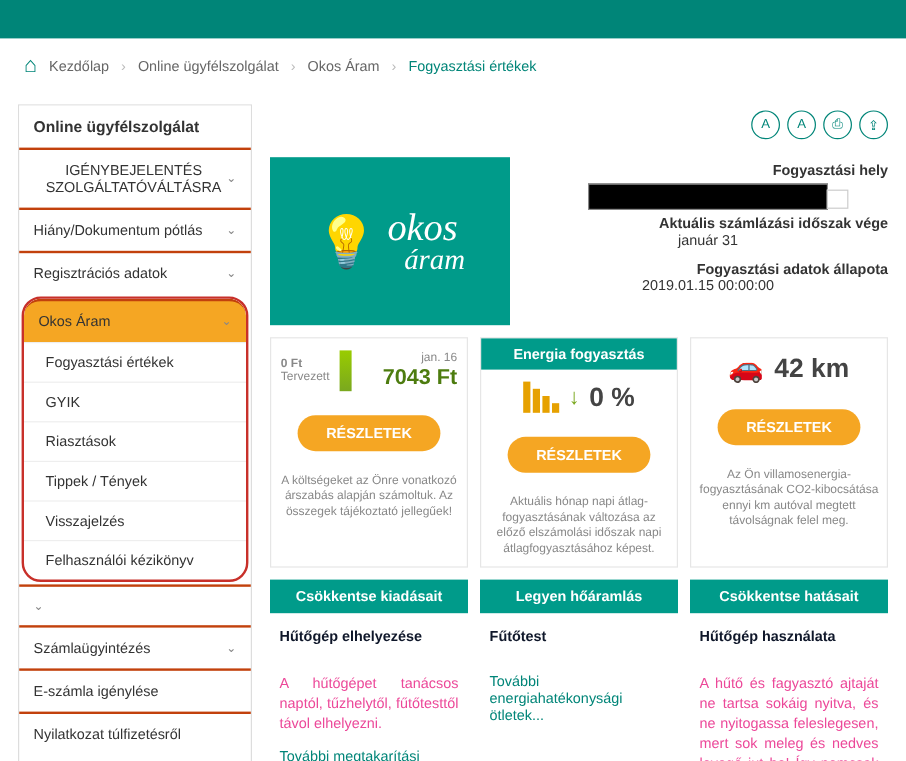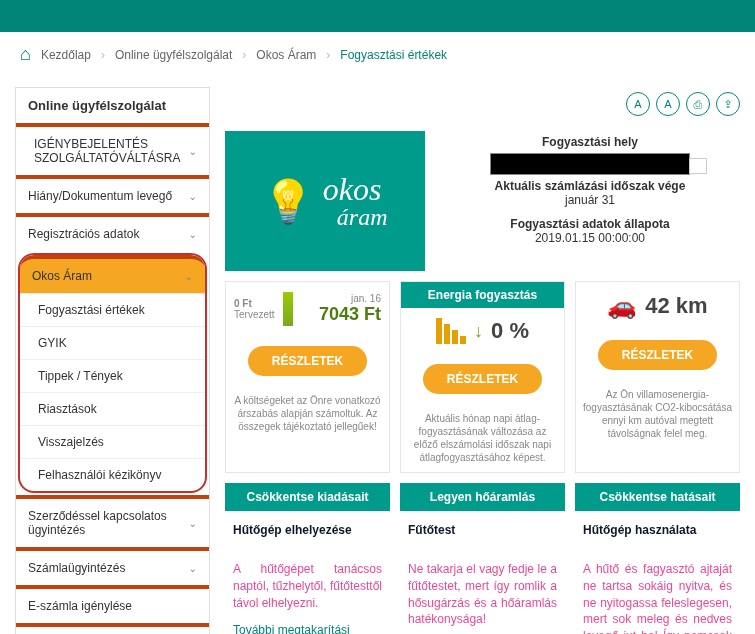--- a/index.html
+++ b/index.html
@@ -6,39 +6,39 @@
 body { font-family: Arial, sans-serif; font-size: 13px; color: #333; background: #fff; }
 .topbar { background: #008578; height: 32px; }
 .breadcrumb { display: flex; align-items: center; padding: 12px 20px; gap: 10px; font-size: 12px; color: #666; }
 .breadcrumb .home { color: #008578; font-size: 18px; }
 .breadcrumb .sep { color: #bbb; }
 .breadcrumb .item { color: #666; }
 .breadcrumb .current { color: #008578; }
 .container { display: flex; padding: 10px 15px; gap: 15px; }
 .sidebar { width: 195px; border: 1px solid #ddd; }
 .sidebar-title { background: #fff; padding: 10px 12px; font-weight: bold; font-size: 13px; color: #333; }
-.menu-item { padding: 10px 12px; font-size: 12px; color: #333; border-top: 4px solid #c2410c; display: flex; justify-content: space-between; align-items: center; cursor: pointer; }
+.menu-item { padding: 10px 12px; font-size: 12px; color: #333; border-top: 2px solid #c2410c; display: flex; justify-content: space-between; align-items: center; cursor: pointer; text-align: center; }
 .menu-item.sub { padding-left: 18px; }
 .menu-item.active { background: #f5a623; color: #333; }
 .menu-item .arrow { font-size: 10px; color: #888; }
 .submenu-group { border: 2px solid #c8302a; border-radius: 16px; margin: 2px; overflow: hidden; }
 .submenu-group .menu-item.active { border-radius: 14px 14px 0 0; }
 .sub-item { padding: 9px 12px 9px 18px; font-size: 12px; color: #333; border-top: 1px solid #eee; cursor: pointer; }
 .main { flex: 1; display: flex; flex-direction: column; gap: 10px; }
 .toolbar { display: flex; justify-content: flex-end; gap: 6px; padding: 5px 0; }
 .tool-icon { width: 24px; height: 24px; border: 1px solid #008578; border-radius: 50%; display: flex; align-items: center; justify-content: center; color: #008578; font-size: 11px; cursor: pointer; }
 .header-row { display: flex; gap: 15px; }
 .logo-card { width: 200px; height: 140px; background: #009b8a; display: flex; align-items: center; justify-content: center; color: #fff; }
 .logo-inner { display: flex; align-items: center; gap: 8px; }
 .bulb { font-size: 42px; }
 .logo-text { display: flex; flex-direction: column; font-style: italic; font-family: Georgia, serif; }
 .logo-text .l1 { font-size: 32px; line-height: 1; }
 .logo-text .l2 { font-size: 24px; line-height: 1; padding-left: 14px; }
 .info-col { flex: 1; text-align: center; font-size: 12px; }
-.info-col .label { font-weight: bold; margin-top: 4px; }
+.info-col .label { font-weight: bold; margin-top: 4px; text-align: right; }
 .info-col .select { width: 200px; height: 22px; background: #000; color: #fff; border: 1px solid #888; margin: 4px auto; position: relative; }
 .info-col .select::after { content: ""; position: absolute; right: -18px; top: 4px; width: 16px; height: 14px; background: #fff; border: 1px solid #ccc; }
 .cards-row { display: flex; gap: 10px; }
 .card { flex: 1; display: flex; flex-direction: column; border: 1px solid #e6e6e6; }
 .card-header { background: #009b8a; color: #fff; text-align: center; padding: 6px; font-size: 12px; font-weight: bold; }
 .card-body { padding: 10px 8px; display: flex; flex-direction: column; align-items: center; gap: 20px; }
 .metric { display: flex; align-items: center; gap: 8px; font-size: 22px; font-weight: bold; color: #444; }
 .metric-sub { font-size: 10px; color: #888; text-align: left; }
 .metric-sub .v { font-weight: bold; }
 .bar-icon { width: 10px; height: 34px; background: linear-gradient(#9c0,#7aa81f); }
@@ -73,43 +73,42 @@
 </div>
 
 <div class="container">
   <div class="sidebar">
     <div class="sidebar-title">Online ügyfélszolgálat</div>
     <div class="menu-item sub">
         <span>IGÉNYBEJELENTÉS SZOLGÁLTATÓVÁLTÁSRA</span>
         <span class="arrow">⌄</span>
       </div>
     <div class="menu-item">
-        <span>Hiány/Dokumentum levegő</span>
+        <span>Hiány/Dokumentum pótlás</span>
         <span class="arrow">⌄</span>
       </div>
     <div class="menu-item">
         <span>Regisztrációs adatok</span>
         <span class="arrow">⌄</span>
       </div>
 
     <div class="submenu-group">
       <div class="menu-item active">
           <span>Okos Áram</span>
           <span class="arrow">⌄</span>
         </div>
       <div class="sub-item">Fogyasztási értékek</div>
       <div class="sub-item">GYIK</div>
+      <div class="sub-item">Riasztások</div>
       <div class="sub-item">Tippek / Tények</div>
-      <div class="sub-item">Riasztások</div>
       <div class="sub-item">Visszajelzés</div>
       <div class="sub-item">Felhasználói kézikönyv</div>
     </div>
 
     <div class="menu-item">
-        <span>Szerződéssel kapcsolatos ügyintézés</span>
         <span class="arrow">⌄</span>
       </div>
     <div class="menu-item">
         <span>Számlaügyintézés</span>
         <span class="arrow">⌄</span>
       </div>
     <div class="menu-item">
         <span>E-számla igénylése</span>
       </div>
     <div class="menu-item">
@@ -201,21 +200,20 @@
         <div class="tip-body">
           <div class="tip-title">Hűtőgép elhelyezése</div>
           <div class="tip-text">A hűtőgépet tanácsos naptól, tűzhelytől, fűtőtesttől távol elhelyezni.</div>
           <div class="tip-link">További megtakarítási ötletek...</div>
         </div>
       </div>
       <div class="tip">
         <div class="tip-header">Legyen hőáramlás</div>
         <div class="tip-body">
           <div class="tip-title">Fűtőtest</div>
-          <div class="tip-text">Ne takarja el vagy fedje le a fűtőtestet, mert így romlik a hősugárzás és a hőáramlás hatékonysága!</div>
           <div class="tip-link">További energiahatékonysági ötletek...</div>
         </div>
       </div>
       <div class="tip">
         <div class="tip-header">Csökkentse hatásait</div>
         <div class="tip-body">
           <div class="tip-title">Hűtőgép használata</div>
           <div class="tip-text">A hűtő és fagyasztó ajtaját ne tartsa sokáig nyitva, és ne nyitogassa feleslegesen, mert sok meleg és nedves levegő jut be! Így nemcsak energiát spórol, de az ételei is tovább maradnak frissek.</div>
 
         </div>

